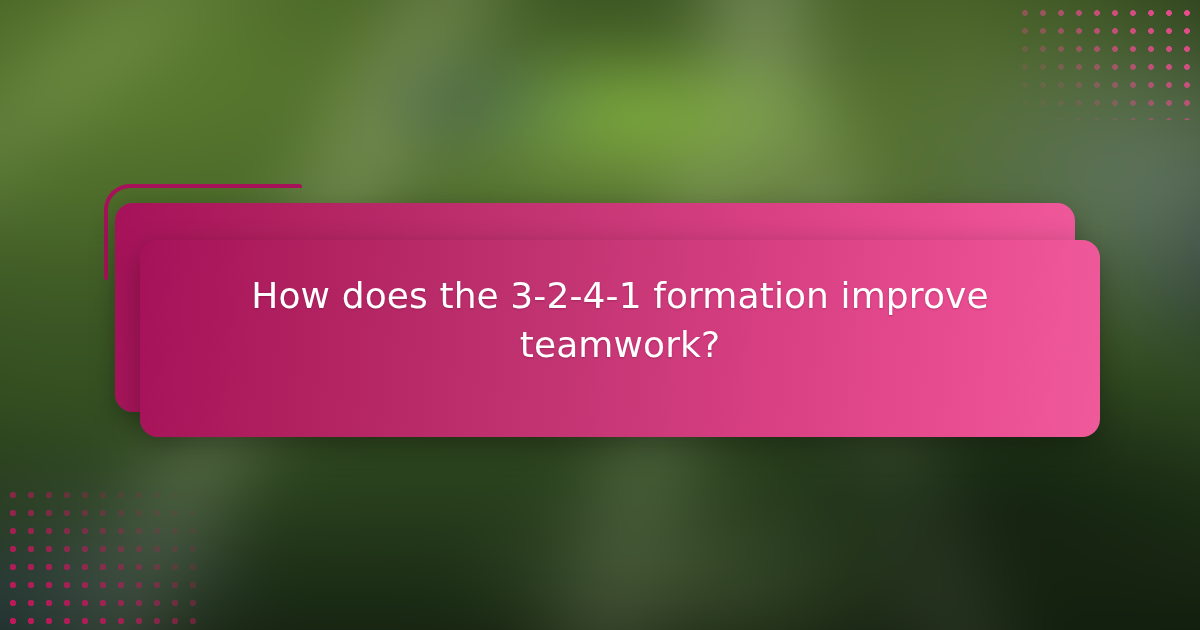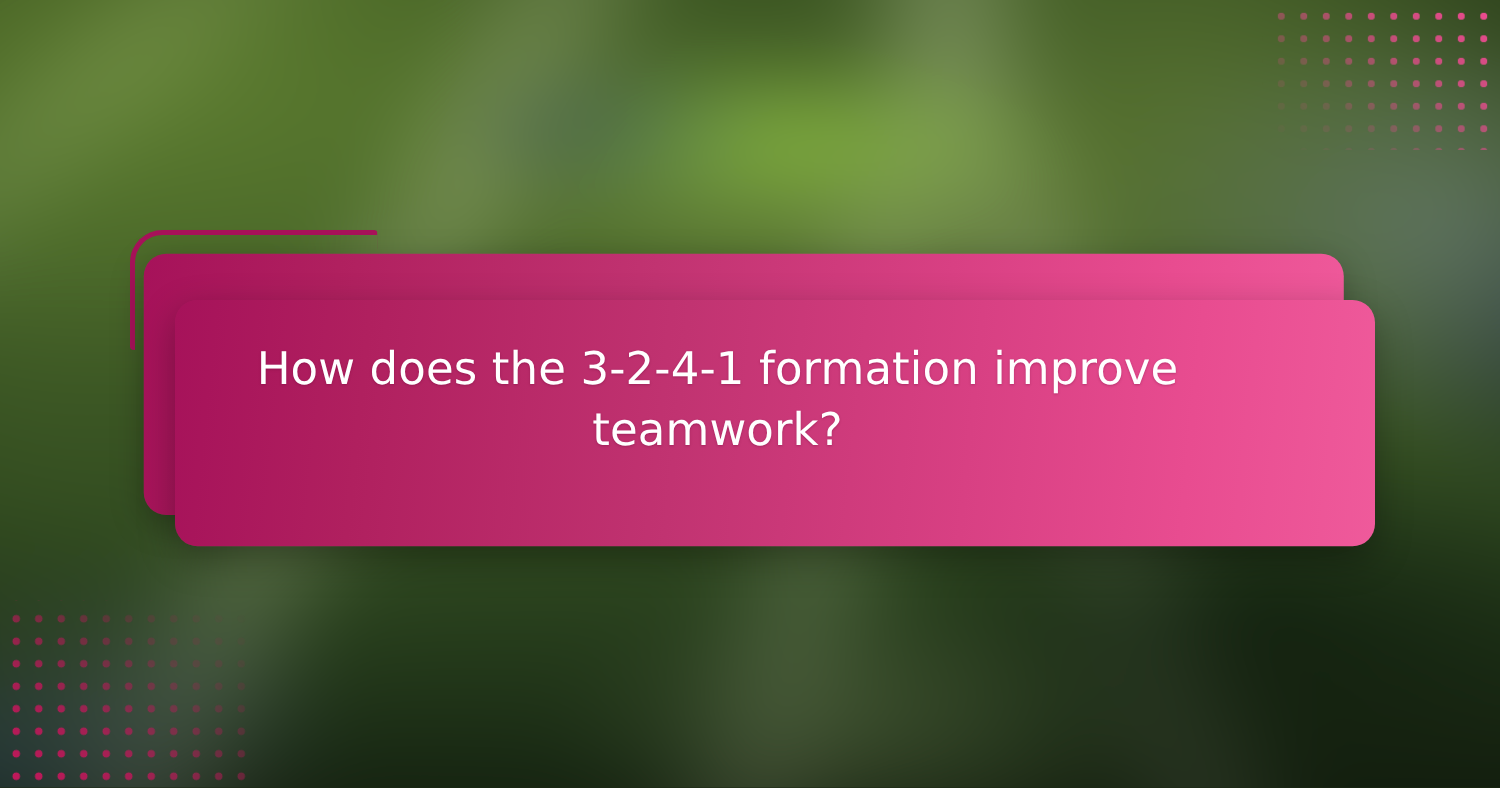--- a/index.html
+++ b/index.html
@@ -120,21 +120,21 @@
     box-shadow:0 10px 30px rgba(0,0,0,0.30);
   }
 
   
   .quote-wrap {
     position:absolute;
     left:140px; top:203px;
     width:960px; height:234px;
     display:flex;
     align-items:center;
-    justify-content:flex-start;
+    justify-content:center;
     padding:0 54px;
   }
   .quote-text {
     color:#ffffff;
     font-size:36px;
     line-height:49px;
     font-weight:400;
     text-align:center;
     letter-spacing:.1px;
     text-shadow:0 1px 2px rgba(90,0,45,0.30);

